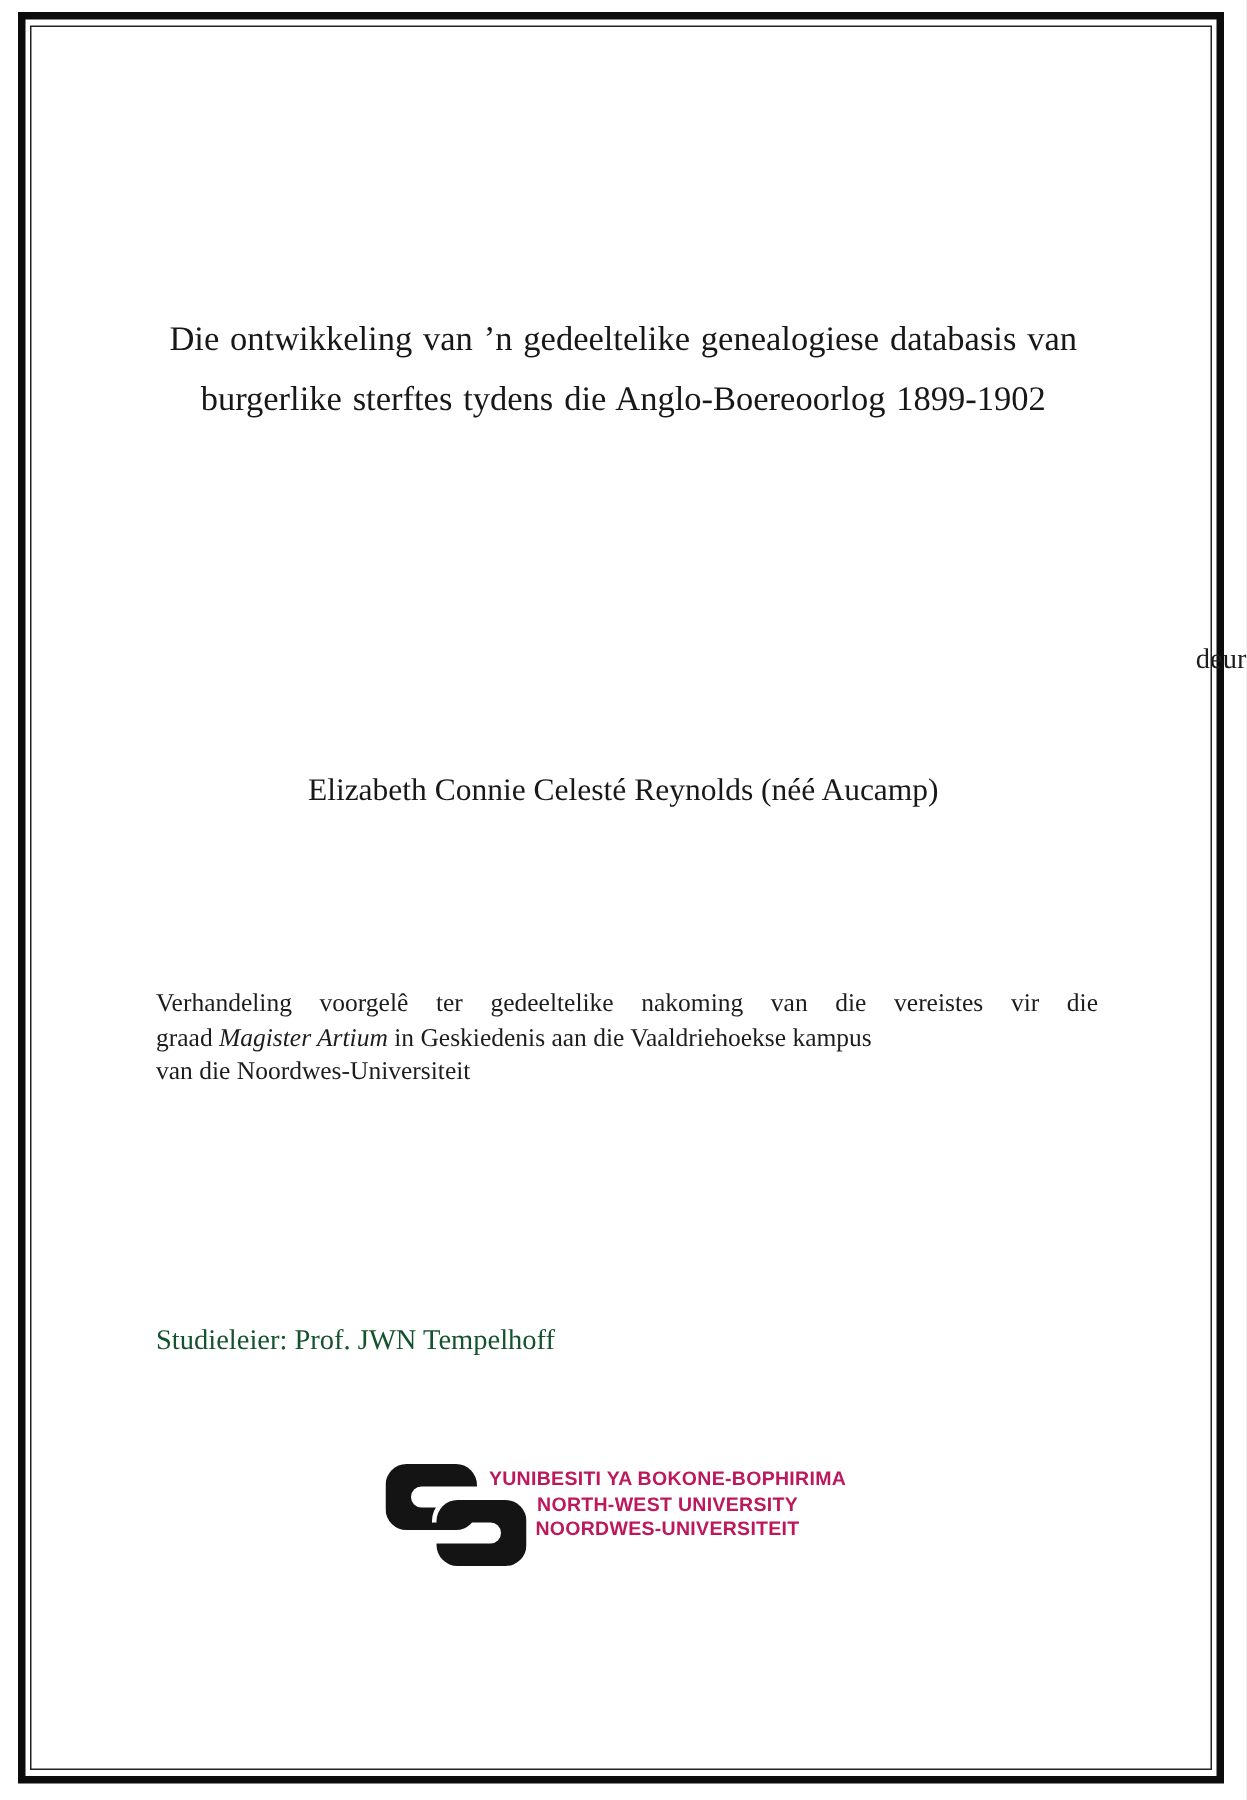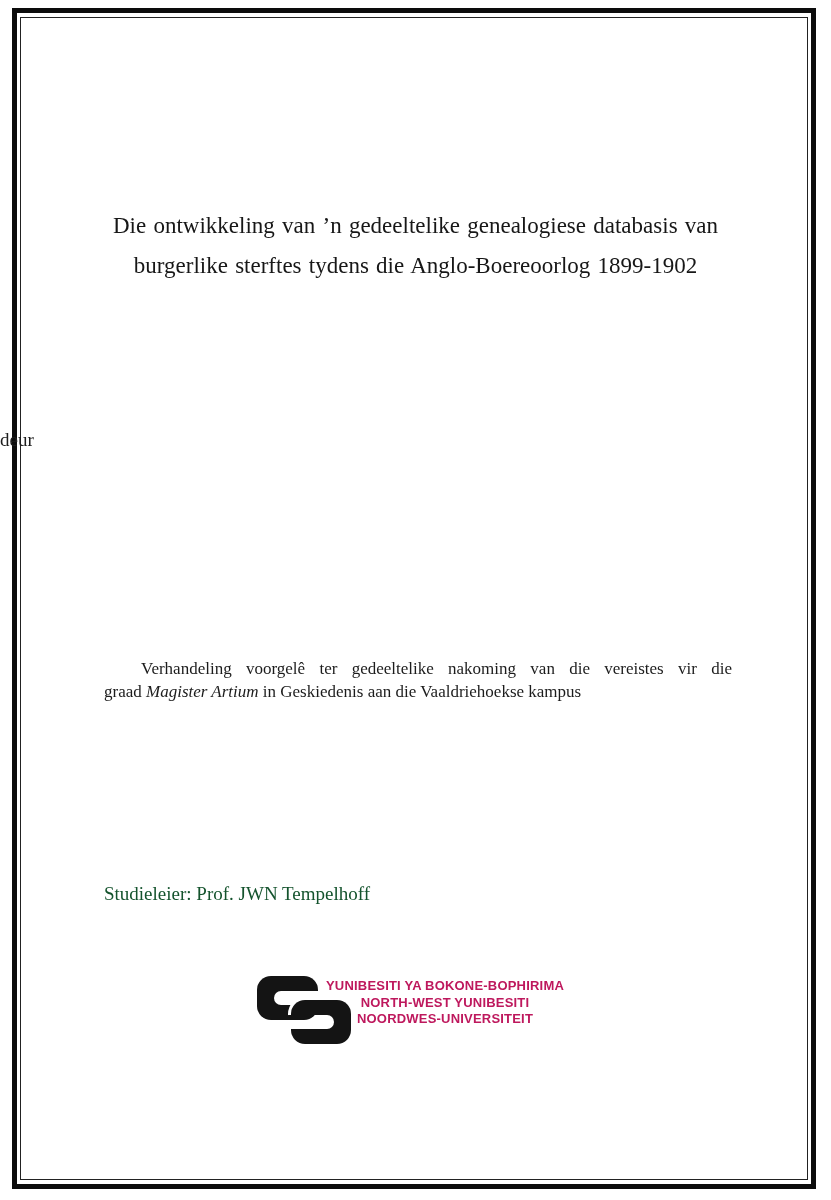--- a/index.html
+++ b/index.html
@@ -28,21 +28,21 @@
     top: 206px; left: 40px; right: 40px;
     text-align: center;
     font-size: 23px;
     line-height: 40px;
     word-spacing: 1.5px;
     color: #171717;
   }
   .byline {
     position: absolute;
     top: 428px; left: 0; right: 0;
-    text-align: left;
+    text-align: right;
     font-size: 19px;
     line-height: 24px;
   }
   .author {
     position: absolute;
     top: 512px; left: 0; right: 0;
     text-align: center;
     font-size: 21px;
     line-height: 28px;
     color: #181818;
@@ -51,21 +51,20 @@
     position: absolute;
     top: 658px; left: 104px;
     width: 628px;
     font-size: 17px;
     line-height: 22.5px;
     color: #1c1c1c;
   }
   .statement .justified {
     text-align: justify;
     text-align-last: justify;
-    margin-left: 37px;
   }
   .statement .italic { font-style: italic; margin-top: 48px; }
   .supervisor-block {
     position: absolute;
     top: 881px; left: 104px;
     font-size: 19px;
     line-height: 25px;
     color: #14532d;
   }
   .logo {
@@ -99,24 +98,26 @@
   <div class="frame-outer"></div>
   <div class="frame-inner"></div>
 
   <div class="title-block">
     <div>Die ontwikkeling van ’n gedeeltelike genealogiese databasis van</div>
     <div>burgerlike sterftes tydens die Anglo-Boereoorlog 1899-1902</div>
   </div>
 
   <div class="byline">deur</div>
 
+  <div class="author">Elizabeth Connie Celesté Reynolds (néé Aucamp)</div>
 
   <div class="statement">
     <div class="justified">Verhandeling voorgelê ter gedeeltelike nakoming van die vereistes vir die</div>
     <div><span>graad </span><span class="italic">Magister Artium</span><span> in Geskiedenis aan die Vaaldriehoekse kampus</span></div>
+    <div>van die Noordwes-Universiteit</div>
   </div>
 
   <div class="supervisor-block">
     <div>Studieleier: Prof. JWN Tempelhoff</div>
   </div>
 
   <div class="logo">
     <svg class="logo-mark" width="94" height="68" viewBox="0 0 94 68" aria-hidden="true">
       <defs>
         <mask id="slotL">
@@ -129,18 +130,18 @@
         </mask>
       </defs>
       <rect x="0" y="0" width="61" height="44" rx="14" fill="#141414" mask="url(#slotL)"></rect>
       <g mask="url(#slotR)">
         <rect x="34" y="24" width="60" height="44" rx="14" fill="none" stroke="#ffffff" stroke-width="6"></rect>
         <rect x="34" y="24" width="60" height="44" rx="14" fill="#141414"></rect>
       </g>
     </svg>
     <div class="logo-text">
       <div>YUNIBESITI YA BOKONE-BOPHIRIMA</div>
-      <div>NORTH-WEST YUNIBESITI</div>
+      <div>NORTH-WEST UNIVERSITY</div>
       <div>NOORDWES-UNIVERSITEIT</div>
     </div>
   </div>
 
 </div>
 
 </body></html>

